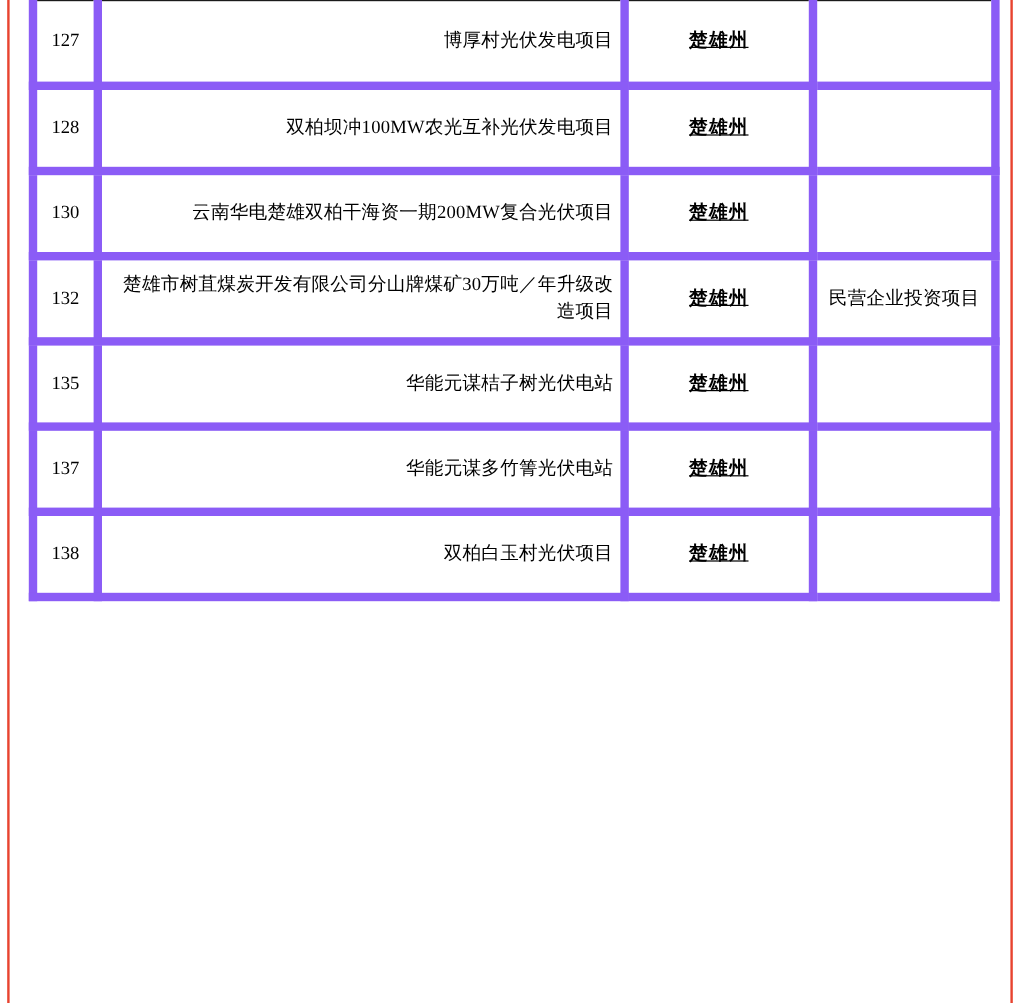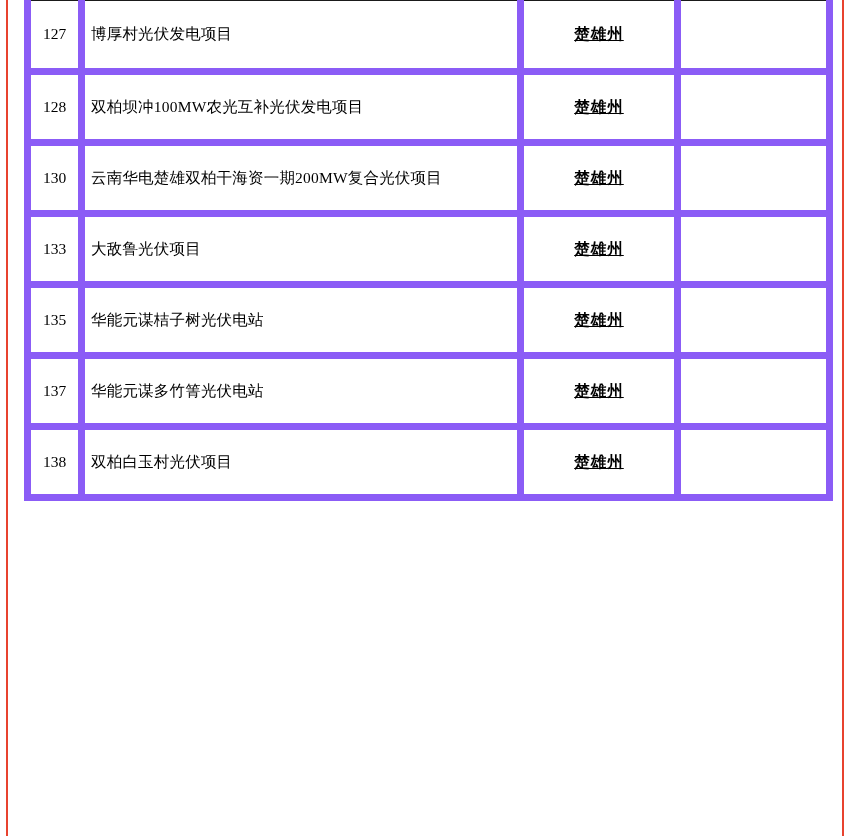--- a/index.html
+++ b/index.html
@@ -62,21 +62,21 @@
     vertical-align: middle;
     height: 71px;
     box-sizing: border-box;
   }
   td.no {
     text-align: center;
     font-family: "Liberation Serif", "DejaVu Serif", serif;
     font-size: 15px;
   }
   td.name {
-    text-align: left;
+    text-align: right;
     padding-left: 10px;
     letter-spacing: 0.2px;
   }
   td.area {
     text-align: center;
     font-weight: bold;
     letter-spacing: 1px;
     text-decoration: underline;
   }
   td.note {
@@ -114,24 +114,24 @@
             <td class="area">楚雄州</td>
             <td class="note"></td>
           </tr>
           <tr>
             <td class="no">130</td>
             <td class="name">云南华电楚雄双柏干海资一期200MW复合光伏项目</td>
             <td class="area">楚雄州</td>
             <td class="note"></td>
           </tr>
           <tr>
-            <td class="no">133</td>
-            <td class="name">大敌鲁光伏项目</td>
+            <td class="no">132</td>
+            <td class="name">楚雄市树苴煤炭开发有限公司分山牌煤矿30万吨／年升级改造项目</td>
             <td class="area">楚雄州</td>
-            <td class="note"></td>
+            <td class="note">民营企业投资项目</td>
           </tr>
           <tr>
             <td class="no">135</td>
             <td class="name">华能元谋桔子树光伏电站</td>
             <td class="area">楚雄州</td>
             <td class="note"></td>
           </tr>
           <tr>
             <td class="no">137</td>
             <td class="name">华能元谋多竹箐光伏电站</td>

